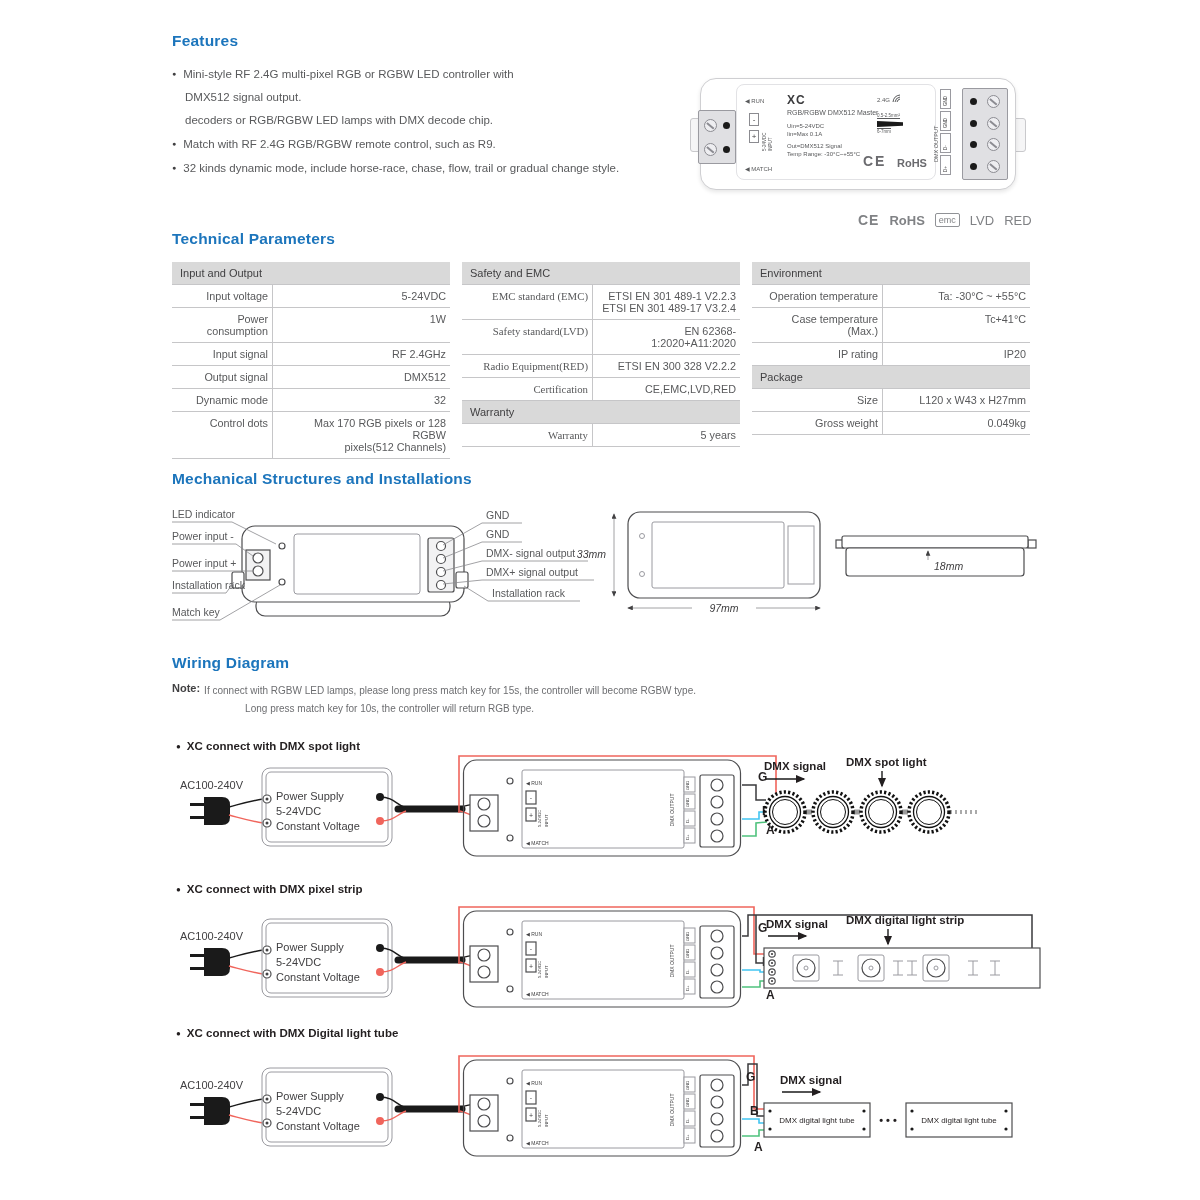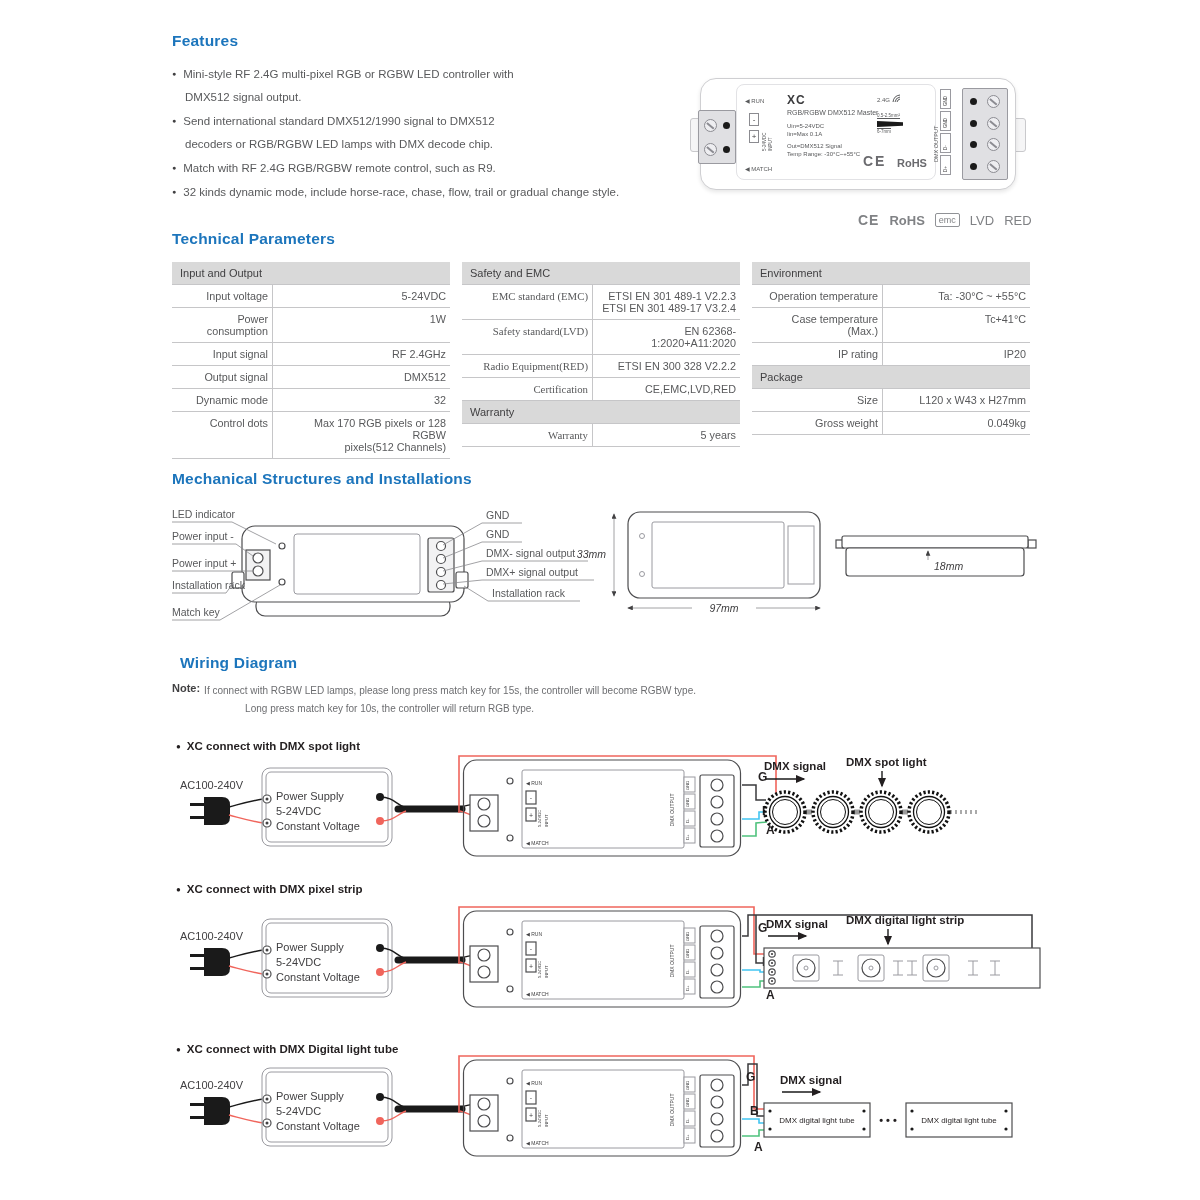--- a/index.html
+++ b/index.html
@@ -79,21 +79,20 @@
 
 <div id="page">
 
   <div class="abs sec-title" style="left:172px; top:32px;">Features</div>
   <div class="abs feat-list" style="left:172px; top:62px;">
       <div class="feat">
         <div class="l first">Mini-style RF 2.4G multi-pixel RGB or RGBW LED controller with</div>
         <div class="l">DMX512 signal output.</div>
       </div>
       <div class="feat">
-        <div class="l first">Send international standard DMX512/1990 signal to DMX512</div>
         <div class="l">decoders or RGB/RGBW LED lamps with DMX decode chip.</div>
       </div>
       <div class="feat">
         <div class="l first">Match with RF 2.4G RGB/RGBW remote control, such as R9.</div>
       </div>
       <div class="feat">
         <div class="l first">32 kinds dynamic mode, include horse-race, chase, flow, trail or gradual change style.</div>
       </div>
     </div>
 
@@ -359,21 +358,21 @@
     <text x="554" y="116" class="t-dim" text-anchor="middle">97mm</text>
 
     <rect x="666" y="44" width="8" height="8" fill="#fff" class="s-dark"></rect>
     <rect x="858" y="44" width="8" height="8" fill="#fff" class="s-dark"></rect>
     <rect x="672" y="40" width="186" height="12" rx="2" fill="#fff" class="s-dark"></rect>
     <rect x="676" y="52" width="178" height="28" rx="3" fill="#fff" class="s-dark"></rect>
     <line x1="758" y1="55" x2="758" y2="64" class="s-lead" marker-start="url(#da)"></line>
     <text x="764" y="74" class="t-dim">18mm</text>
   </svg>
 
-  <div class="abs sec-title" style="left:180px; top:654px;">Wiring Diagram</div>
+  <div class="abs sec-title" style="left:172px; top:654px;">Wiring Diagram</div>
   <div class="abs" style="left:172px; top:682px; width:680px; display:flex; gap:4px;">
     <span class="note-label">Note:</span>
     <div>
         <div class="note-line">If connect with RGBW LED lamps, please long press match key for 15s, the controller will become RGBW type.</div>
         <div class="note-line">Long press match key for 10s, the controller will return RGB type.</div>
       </div>
   </div>
 
   <div class="abs wtitle" style="left:176px; top:740px;">XC connect with DMX spot light</div>
   <svg class="abs" style="left:170px; top:753px;" width="900" height="118" viewBox="0 0 900 118">
@@ -564,21 +563,21 @@
     <rect x="222" y="71" width="11" height="15" fill="#fff" class="s-mid"></rect>
     <text transform="rotate(-90 227 83)" x="227" y="83" class="ct4">D+</text>
     <rect x="238" y="18" width="34" height="72" rx="2" fill="#fff" class="s-dark"></rect>
     <circle cx="255" cy="28" r="6" fill="#fff" class="s-dark"></circle>
     <circle cx="255" cy="45" r="6" fill="#fff" class="s-dark"></circle>
     <circle cx="255" cy="62" r="6" fill="#fff" class="s-dark"></circle>
     <circle cx="255" cy="79" r="6" fill="#fff" class="s-dark"></circle>
   </svg>
 </div>
 
-  <div class="abs wtitle" style="left:176px; top:1027px;margin-top:16px;">XC connect with DMX Digital light tube</div>
+  <div class="abs wtitle" style="left:176px; top:1027px;">XC connect with DMX Digital light tube</div>
   <svg class="abs" style="left:170px; top:1053px;" width="900" height="118" viewBox="0 0 900 118">
     <defs>
         <marker id="m3" markerWidth="8" markerHeight="8" refX="6" refY="3" orient="auto">
           <path d="M0,0 L7,3 L0,6 Z" fill="#231f20"></path>
         </marker>
       </defs>
     <text x="10" y="36" class="t-ac">AC100-240V</text>
     <rect x="20" y="50" width="14" height="3" fill="#1a1a1a"></rect>
       <rect x="20" y="63" width="14" height="3" fill="#1a1a1a"></rect>
     <path d="M34,44 h18 q8,0 8,8 v12 q0,8 -8,8 h-18 z" fill="#1a1a1a"></path>

